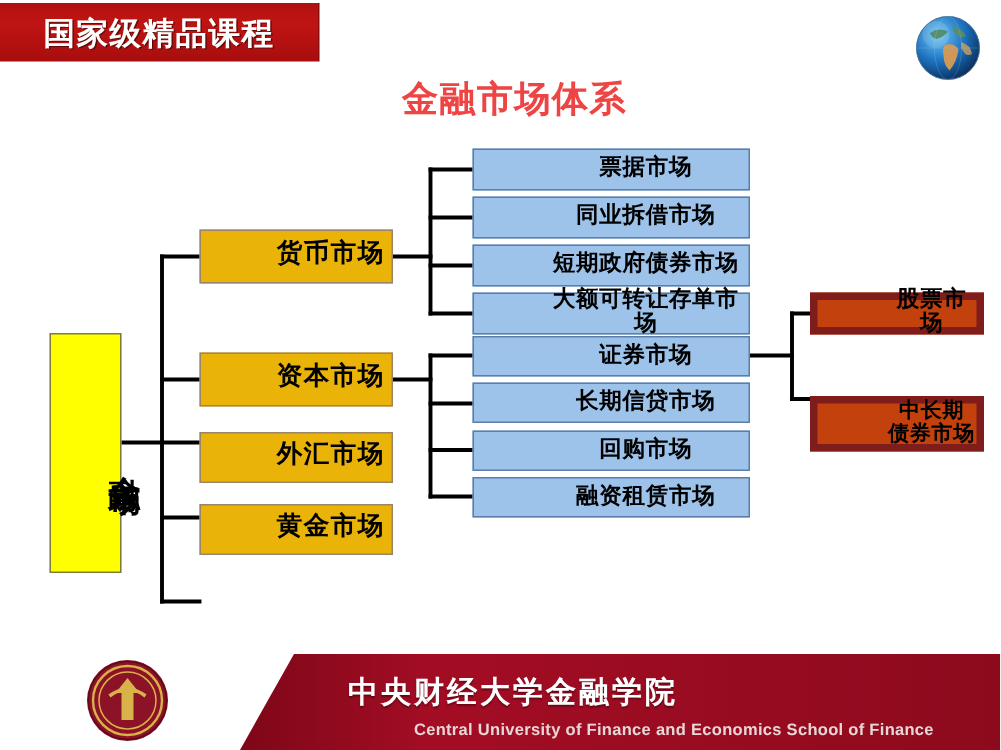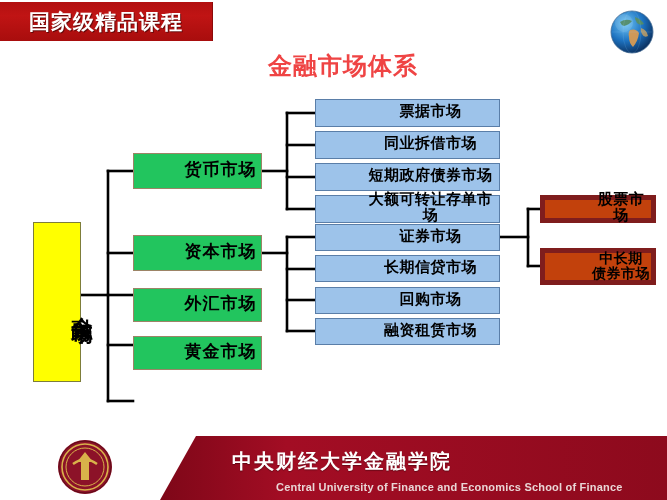--- a/index.html
+++ b/index.html
@@ -98,21 +98,21 @@
   .node-root {
     background: #ffff00;
     border: 1px solid #7d7d3a;
     writing-mode: vertical-rl;
     text-orientation: upright;
     font-size: 21px;
     letter-spacing: 2px;
     padding-top: 4px;
   }
   .node-l1 {
-    background: #22c55e;
+    background: #eab308;
     border: 1px solid #9c8466;
     font-size: 17px;
     letter-spacing: 1px;
   }
   .node-l2 {
     background: #9dc3ea;
     border: 1px solid #5a7ea8;
     font-size: 15px;
     letter-spacing: 0.5px;
   }
@@ -246,21 +246,21 @@
   <div class="node node-l2" style="left:315px; top:131px; width:185px; height:28px;">同业拆借市场</div>
   <div class="node node-l2" style="left:315px; top:163px; width:185px; height:28px;">短期政府债券市场</div>
   <div class="node node-l2" style="left:315px; top:195px; width:185px; height:28px;">大额可转让存单市场</div>
 
   <div class="node node-l2" style="left:315px; top:224px; width:185px; height:27px;">证券市场</div>
   <div class="node node-l2" style="left:315px; top:255px; width:185px; height:27px;">长期信贷市场</div>
   <div class="node node-l2" style="left:315px; top:287px; width:185px; height:27px;">回购市场</div>
   <div class="node node-l2" style="left:315px; top:318px; width:185px; height:27px;text-align:right;">融资租赁市场</div>
 
   <div class="node node-l3" style="left:540px; top:195px; width:116px; height:28px;">股票市场</div>
-  <div class="node node-l3" style="left:540px; top:248px; width:116px; height:37px; font-size:14px;">中长期
+  <div class="node node-l3" style="left:540px; top:264px; width:116px; height:37px; font-size:14px;">中长期
 债券市场</div>
 
   <div class="footer-band">
     <svg class="footer-shape" viewBox="0 0 667 64" preserveAspectRatio="none">
       <defs>
         <linearGradient id="fg" x1="0" y1="0" x2="1" y2="0">
           <stop offset="0%" stop-color="#7e0718"></stop>
           <stop offset="25%" stop-color="#a30d24"></stop>
           <stop offset="100%" stop-color="#8d0a1d"></stop>
         </linearGradient>

